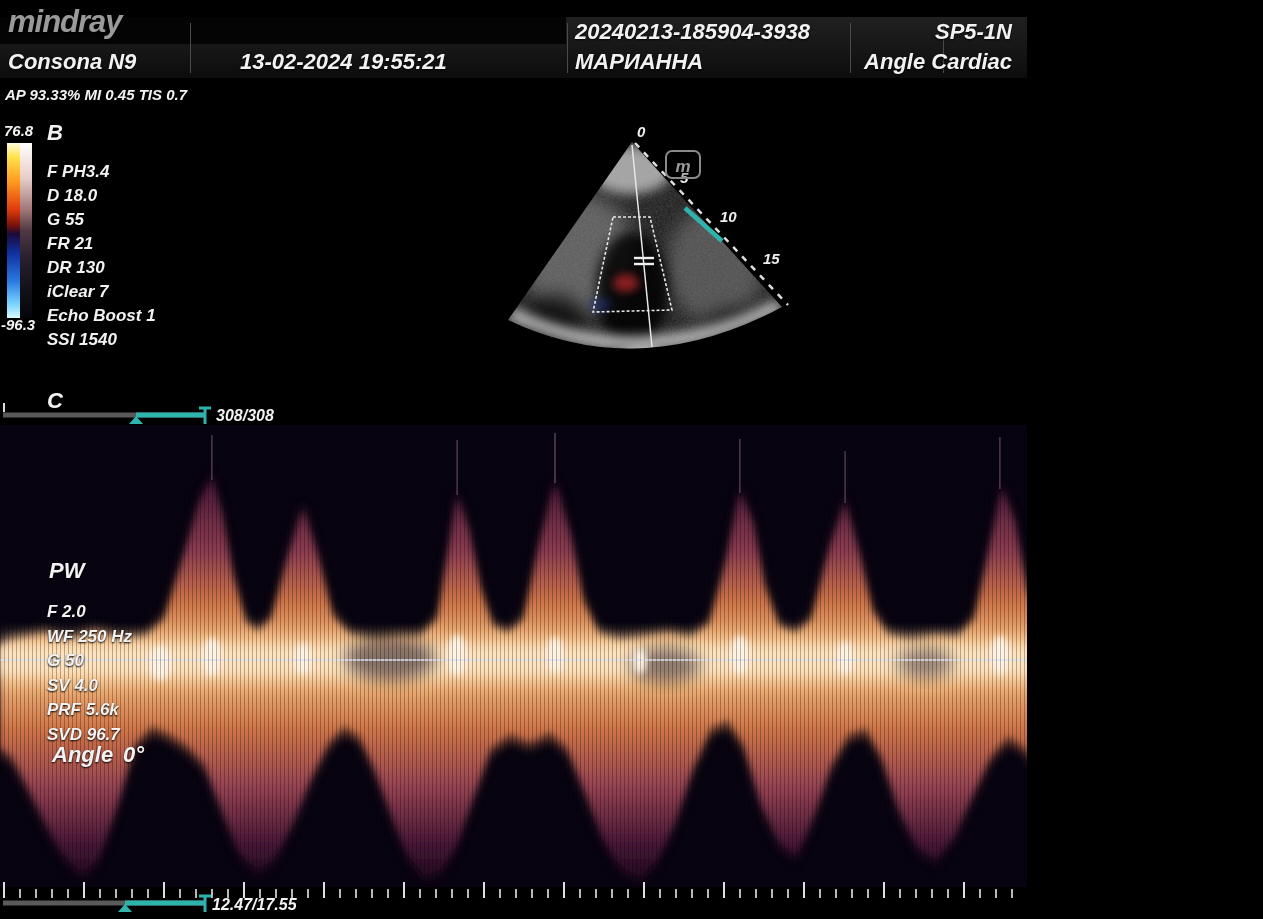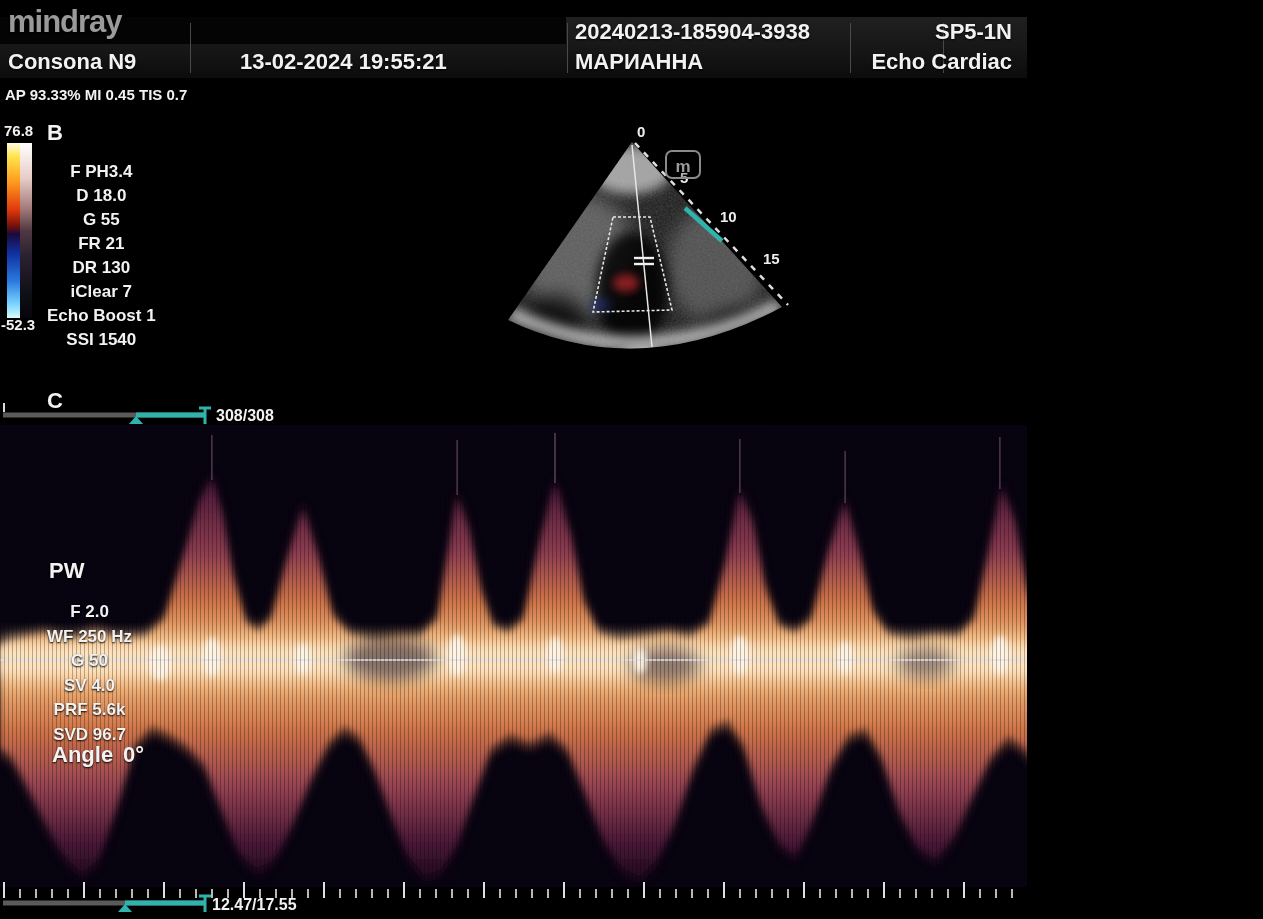--- a/index.html
+++ b/index.html
@@ -1,28 +1,28 @@
 <!DOCTYPE html>
 <html><head>
 <meta charset="utf-8">
 <style>
   html,body{margin:0;padding:0;background:#000;}
   .screen{position:relative;width:1027px;height:919px;background:#000;overflow:hidden;
-          font-family:"Liberation Sans","DejaVu Sans",sans-serif;color:#f2f2f2;}
+          font-family:"Liberation Sans","DejaVu Sans",sans-serif;color:#f2f2f2;font-style:italic;}
   .abs{position:absolute;}
   .t{font-weight:bold;text-shadow:0 1px 2px #000;white-space:nowrap;}
   .header-band{left:0;top:17px;width:1263px;height:61px;
                background:linear-gradient(#202020,#161616 55%,#0c0c0c);}
   .header-band-mask{left:0;top:17px;width:566px;height:27px;background:#040404;}
   .vdiv{width:1px;background:#4a4a4a;top:23px;height:50px;}
   .logo{left:8px;top:4px;font-size:31px;font-weight:bold;color:#9a9a9a;letter-spacing:-1px;}
   .fs17{font-size:22px;}
   .fs16{font-size:16px;}
   .fs15{font-size:15px;}
-  .params{line-height:24px;font-size:17px;font-weight:bold;text-shadow:0 1px 2px #000;text-align:center;}
+  .params{line-height:24px;font-size:17px;font-weight:bold;text-shadow:0 1px 2px #000;}
   .colorbar{left:7px;top:143px;width:25px;height:175px;display:flex;}
   .colorbar .cb-l{width:13px;height:100%;
      background:linear-gradient(#fffde0 0%,#ffe34a 8%,#ff9b1e 22%,#e03a0c 38%,#7a120a 47%,
                 #1a0a3a 52%,#1030a0 63%,#2a7ae0 79%,#7ad4ff 92%,#d8fbff 100%);}
   .colorbar .cb-r{width:12px;height:100%;
      background:linear-gradient(#ffffff 0%,#e8cdc8 20%,#a07878 38%,#503842 50%,
                 #2a2030 65%,#101018 85%,#05050a 100%);}
   .right-edge{left:1256px;top:85px;width:2px;height:826px;background:#2e2e2e;}
   .streaks{left:0;top:430px;width:1180px;height:452px;pointer-events:none;
      background:repeating-linear-gradient(90deg,rgba(4,1,8,.28) 0 1px,rgba(0,0,0,0) 1px 4px);}
@@ -39,29 +39,29 @@
   <div class="abs vdiv" style="left:567px"></div>
   <div class="abs vdiv" style="left:850px"></div>
   <div class="abs vdiv" style="left:943px"></div>
 
   <div class="abs logo t">mindray</div>
   <div class="abs t fs17" style="left:8px;top:49px">Consona N9</div>
   <div class="abs t fs17" style="left:240px;top:49px">13-02-2024  19:55:21</div>
   <div class="abs t fs17" style="left:575px;top:19px">20240213-185904-3938</div>
   <div class="abs t fs17" style="left:575px;top:49px">МАРИАННА</div>
   <div class="abs t fs17" style="right:15px;top:19px;text-align:left">SP5-1N</div>
-  <div class="abs t fs17" style="right:15px;top:49px;text-align:right">Echo Cardiac</div>
+  <div class="abs t fs17" style="right:15px;top:49px;text-align:right">Angle Cardiac</div>
   <div class="abs t fs15" style="left:5px;top:86px">AP 93.33%  MI 0.45 TIS 0.7</div>
 
   <div class="abs t fs15" style="left:4px;top:122px">76.8</div>
   <div class="abs colorbar">
     <div class="cb-l"></div>
     <div class="cb-r"></div>
   </div>
-  <div class="abs t fs15" style="left:1px;top:316px">-52.3</div>
+  <div class="abs t fs15" style="left:1px;top:316px">-96.3</div>
 
   <div class="abs t fs17" style="left:47px;top:120px">B</div>
   <div class="abs params" style="left:47px;top:160px">
     <div>F PH3.4</div>
     <div>D 18.0</div>
     <div>G 55</div>
     <div>FR 21</div>
     <div>DR 130</div>
     <div>iClear 7</div>
     <div>Echo Boost 1</div>

